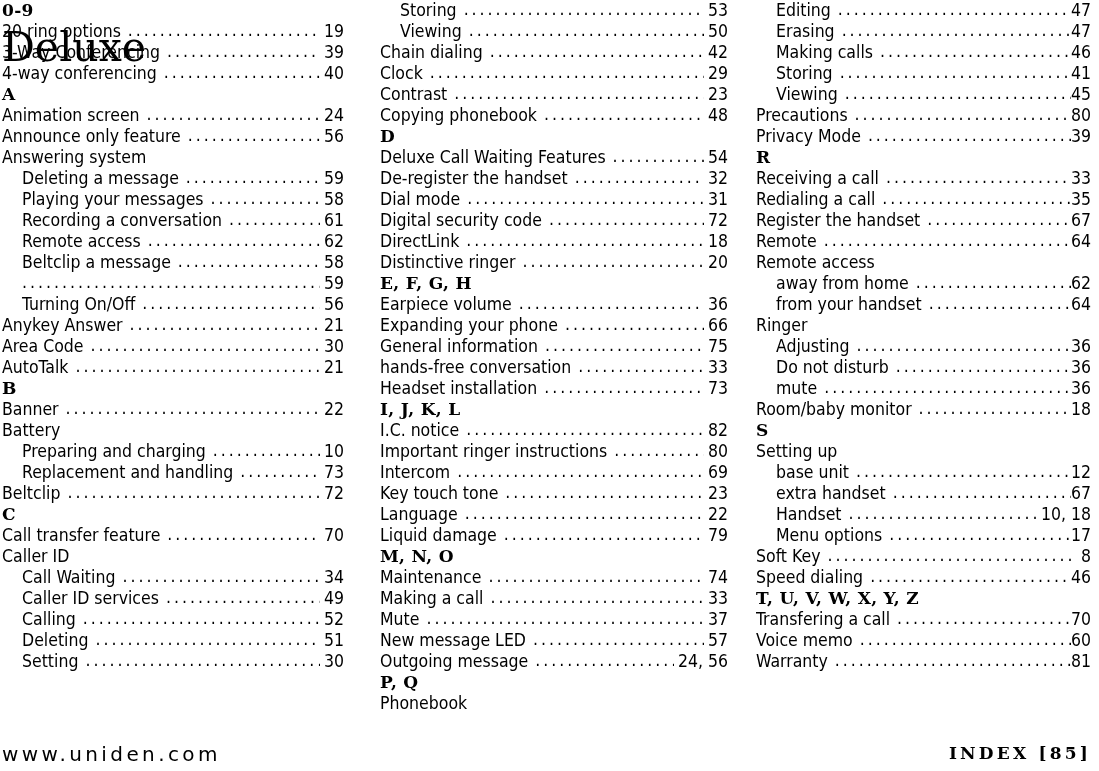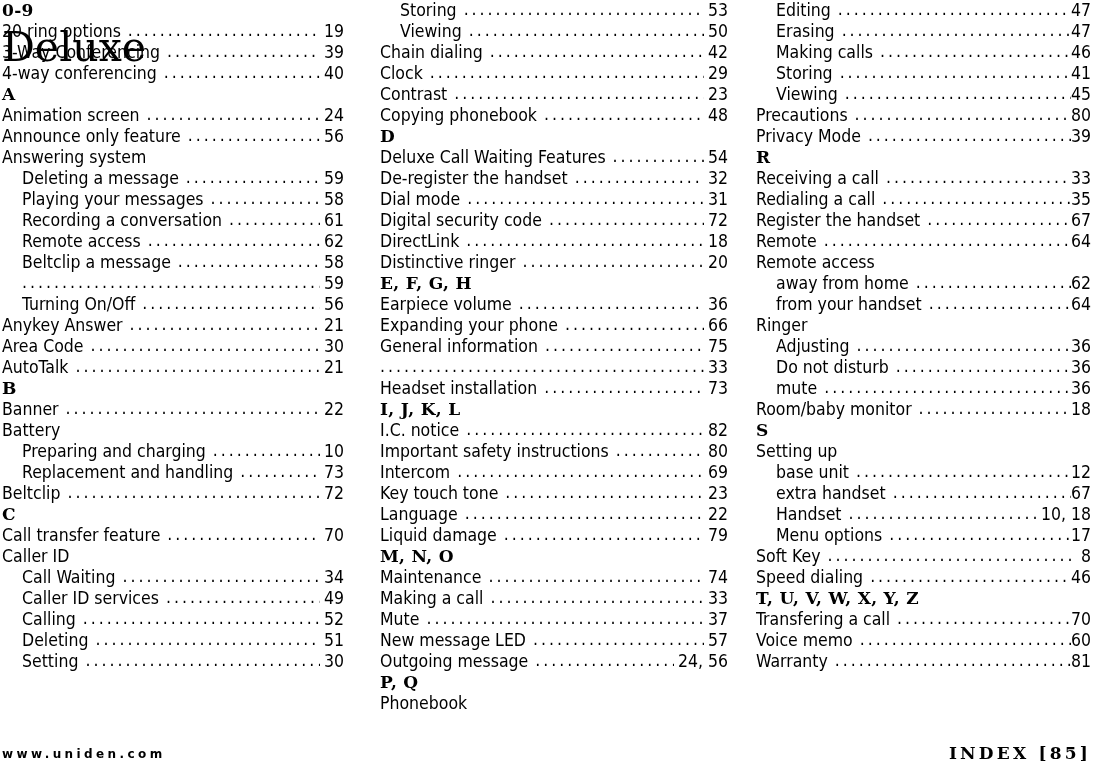--- a/index.html
+++ b/index.html
@@ -106,22 +106,22 @@
 
   
   .entry .page.narrow { padding-left: 8px; }
 
   
   .footer-left {
     position: absolute;
     left: 2px;
     top: 744px;
     font-family: "DejaVu Sans", "Liberation Sans", sans-serif;
-    font-weight: 700;
-    font-size: 12px;
+    font-weight: 400;
+    font-size: 20px;
     line-height: 20px;
     letter-spacing: 3.4px;
     white-space: nowrap;
   }
   .footer-right {
     position: absolute;
     right: 8px;
     top: 743px;
     font-family: "DejaVu Serif", "Liberation Serif", serif;
     font-weight: 700;
@@ -350,36 +350,37 @@
           <span class="label">Expanding your phone</span>
           <span class="leader"></span>
           <span class="page">66</span>
         </div>
         <div class="entry">
           <span class="label">General information</span>
           <span class="leader"></span>
           <span class="page">75</span>
         </div>
         <div class="entry">
+          <span class="label">hands-free conversation</span>
           <span class="leader"></span>
           <span class="page">33</span>
         </div>
         <div class="entry">
           <span class="label">Headset installation</span>
           <span class="leader"></span>
           <span class="page">73</span>
         </div>
         <div class="sec-head">I, J, K, L</div>
         <div class="entry">
           <span class="label">I.C. notice</span>
           <span class="leader"></span>
           <span class="page">82</span>
         </div>
         <div class="entry">
-          <span class="label">Important safety instructions</span>
+          <span class="label">Important ringer instructions</span>
           <span class="leader"></span>
           <span class="page">80</span>
         </div>
         <div class="entry">
           <span class="label">Intercom</span>
           <span class="leader"></span>
           <span class="page">69</span>
         </div>
         <div class="entry">
           <span class="label">Key touch tone</span>

